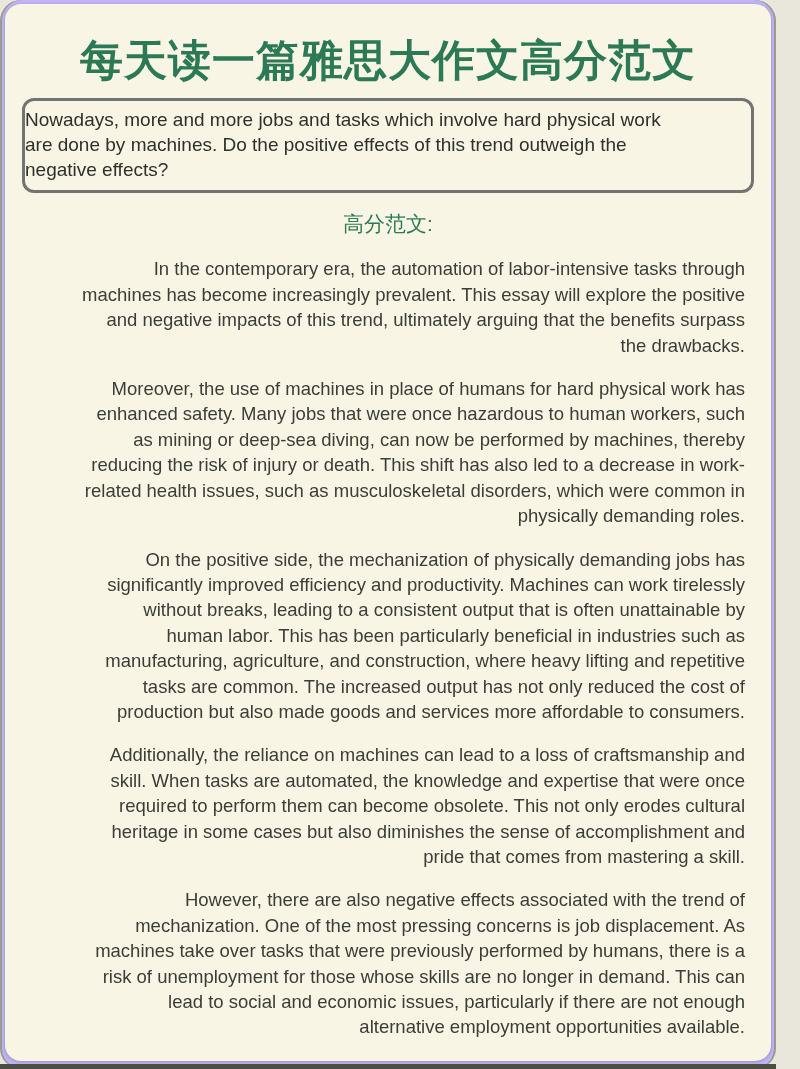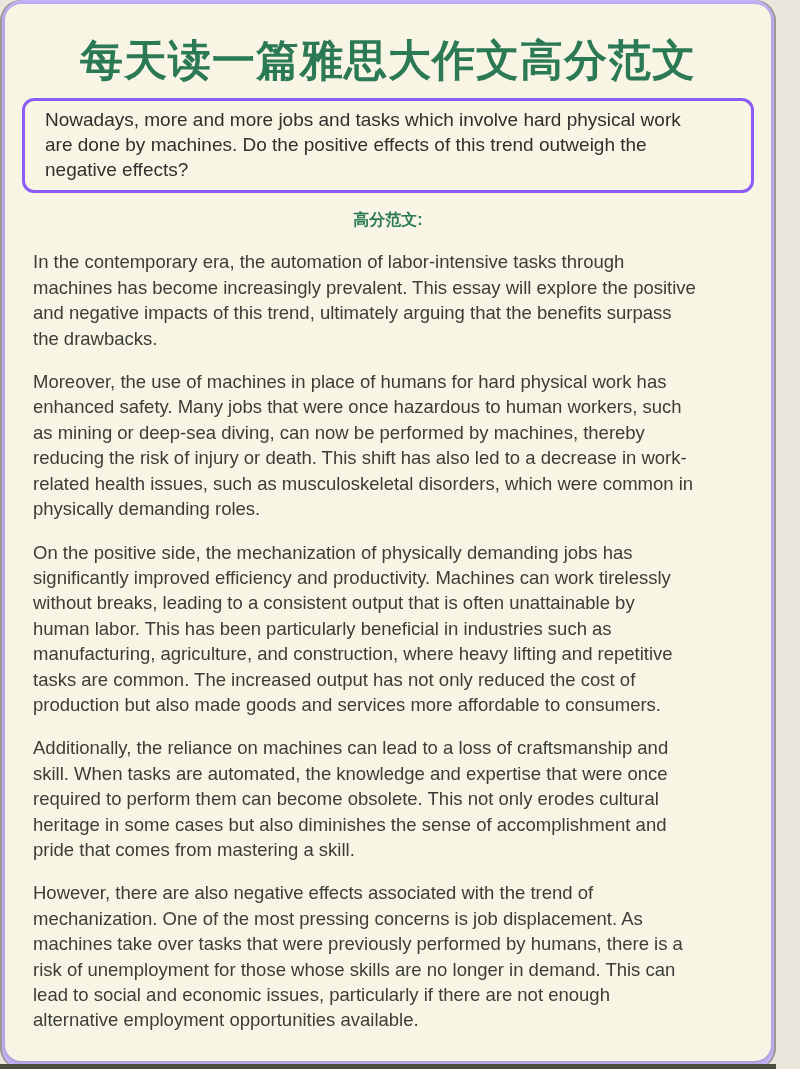--- a/index.html
+++ b/index.html
@@ -36,44 +36,45 @@
     margin: 32px 20px 0 20px;
     text-align: center;
     font-size: 43px;
     font-weight: 900;
     letter-spacing: 1px;
     color: #2b7a55;
     line-height: 1.15;
   }
   .prompt-box {
     margin: 13px 17px 0 17px;
-    border: 3px solid #8b5cf6;
+    border: 3px solid #737373;
     border-radius: 12px;
-    padding: 6px 12px 8px 20px;
+    padding: 6px 12px 8px 0;
     background: #f9f5e4;
   }
   .prompt-text {
     font-size: 19px;
     line-height: 25px;
     color: #2e302b;
     white-space: pre-line;
   }
   .section-heading {
     margin-top: 17px;
     text-align: center;
-    font-size: 16px;
-    font-weight: 700;
+    font-size: 21px;
+    font-weight: 400;
     color: #2b7a55;
   }
   .essay p {
     margin: 18px 26px 0 28px;
     font-size: 18.5px;
     line-height: 25.4px;
     color: #3b3d37;
     white-space: pre-line;
+    text-align: right;
   }
 </style>
 </head>
 <body>
 
 <div class="page">
   <div class="card">
 
     <div class="title">每天读一篇雅思大作文高分范文</div>
 

